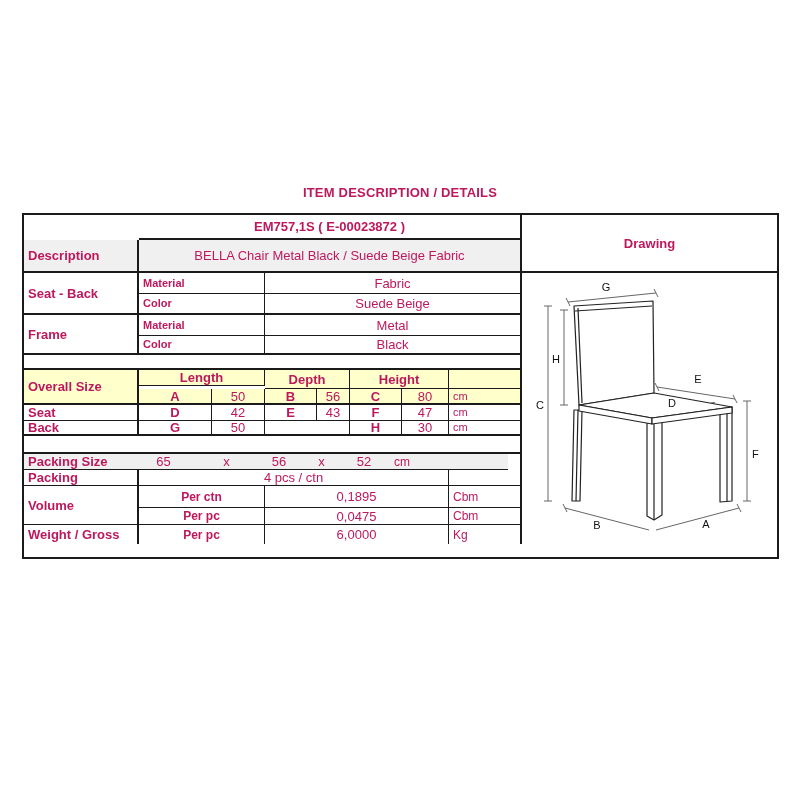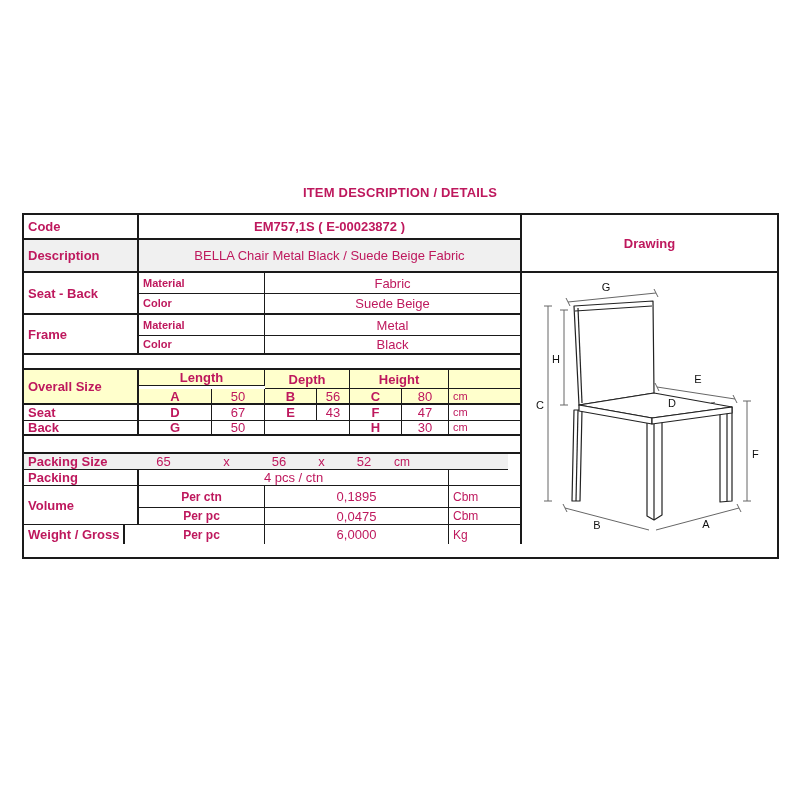--- a/index.html
+++ b/index.html
@@ -40,21 +40,20 @@
 </style>
 </head>
 <body>
 
 <div id="sheet">
 
   <div class="title">ITEM DESCRIPTION / DETAILS</div>
 
   <div id="tbl">
 
-    <div class="cell lbl bR2 bB2" style="left:0;top:0;width:115px;height:25px">Code</div>
     <div class="cell ctr b bB2" style="left:115px;top:0;width:381px;height:25px">EM757,1S ( E-00023872 )</div>
 
     <div class="cell lbl bR2 bB2 gray" style="left:0;top:25px;width:115px;height:33px">Description</div>
     <div class="cell ctr bB2 gray" style="left:115px;top:25px;width:381px;height:33px">BELLA Chair Metal Black / Suede Beige Fabric</div>
 
     <div class="cell lbl bR2 bB2" style="left:0;top:58px;width:115px;height:42px">Seat - Back</div>
     <div class="cell lbl sm bR bB" style="left:115px;top:58px;width:126px;height:21px">Material</div>
     <div class="cell ctr bB" style="left:241px;top:58px;width:255px;height:21px">Fabric</div>
     <div class="cell lbl sm bR bB2" style="left:115px;top:79px;width:126px;height:21px">Color</div>
     <div class="cell ctr bB2" style="left:241px;top:79px;width:255px;height:21px">Suede Beige</div>
@@ -76,21 +75,21 @@
     <div class="cell ctr b bR bB2 yellow" style="left:115px;top:174px;width:73px;height:16px">A</div>
     <div class="cell ctr bR bB2 yellow" style="left:188px;top:174px;width:53px;height:16px">50</div>
     <div class="cell ctr b bR bB2 yellow" style="left:241px;top:174px;width:52px;height:16px">B</div>
     <div class="cell ctr bR bB2 yellow" style="left:293px;top:174px;width:33px;height:16px">56</div>
     <div class="cell ctr b bR bB2 yellow" style="left:326px;top:174px;width:52px;height:16px">C</div>
     <div class="cell ctr bR bB2 yellow" style="left:378px;top:174px;width:47px;height:16px">80</div>
     <div class="cell sm padl bB2 yellow" style="left:425px;top:174px;width:71px;height:16px">cm</div>
 
     <div class="cell lbl bR2 bB" style="left:0;top:190px;width:115px;height:16px">Seat</div>
     <div class="cell ctr b bR bB" style="left:115px;top:190px;width:73px;height:16px">D</div>
-    <div class="cell ctr bR bB" style="left:188px;top:190px;width:53px;height:16px">67</div>
+    <div class="cell ctr bR bB" style="left:188px;top:190px;width:53px;height:16px">42</div>
     <div class="cell ctr b bR bB" style="left:241px;top:190px;width:52px;height:16px">E</div>
     <div class="cell ctr bR bB" style="left:293px;top:190px;width:33px;height:16px">43</div>
     <div class="cell ctr b bR bB" style="left:326px;top:190px;width:52px;height:16px">F</div>
     <div class="cell ctr bR bB" style="left:378px;top:190px;width:47px;height:16px">47</div>
     <div class="cell sm padl bB" style="left:425px;top:190px;width:71px;height:16px">cm</div>
 
     <div class="cell lbl bR2 bB2" style="left:0;top:206px;width:115px;height:15px">Back</div>
     <div class="cell ctr b bR bB2" style="left:115px;top:206px;width:73px;height:15px">G</div>
     <div class="cell ctr bR bB2" style="left:188px;top:206px;width:53px;height:15px">50</div>
     <div class="cell bR bB2" style="left:241px;top:206px;width:85px;height:15px"></div>
@@ -115,21 +114,21 @@
     <div class="cell bB" style="left:425px;top:255px;width:71px;height:16px"></div>
 
     <div class="cell lbl bR2 bB" style="left:0;top:271px;width:115px;height:39px">Volume</div>
     <div class="cell ctr b md bR bB" style="left:115px;top:271px;width:126px;height:22px">Per ctn</div>
     <div class="cell ctr bR bB" style="left:241px;top:271px;width:184px;height:22px">0,1895</div>
     <div class="cell md padl bB" style="left:425px;top:271px;width:71px;height:22px">Cbm</div>
     <div class="cell ctr b md bR bB" style="left:115px;top:293px;width:126px;height:17px">Per pc</div>
     <div class="cell ctr bR bB" style="left:241px;top:293px;width:184px;height:17px">0,0475</div>
     <div class="cell md padl bB" style="left:425px;top:293px;width:71px;height:17px">Cbm</div>
 
-    <div class="cell lbl bR2" style="left:0;top:310px;width:101px;height:19px">Weight / Gross</div>
+    <div class="cell lbl bR2" style="left:0;top:310px;width:115px;height:19px">Weight / Gross</div>
     <div class="cell ctr b md bR" style="left:115px;top:310px;width:126px;height:19px">Per pc</div>
     <div class="cell ctr bR" style="left:241px;top:310px;width:184px;height:19px">6,0000</div>
     <div class="cell md padl" style="left:425px;top:310px;width:71px;height:19px">Kg</div>
 
 
     <div class="cell bL2" style="left:496px;top:0;width:257px;height:329px"></div>
     <div class="cell ctr b bL2 bB2" style="left:496px;top:0;width:257px;height:58px">Drawing</div>
 
     <svg style="position:absolute;left:498px;top:58px" width="255" height="271" viewBox="2 0 255 271">
 

